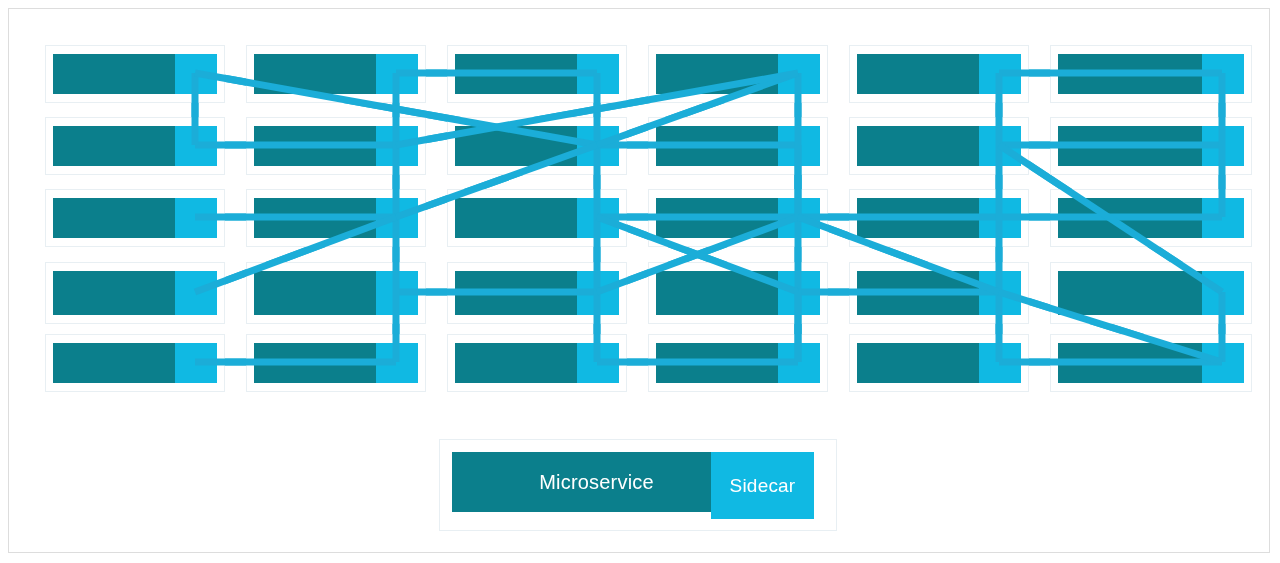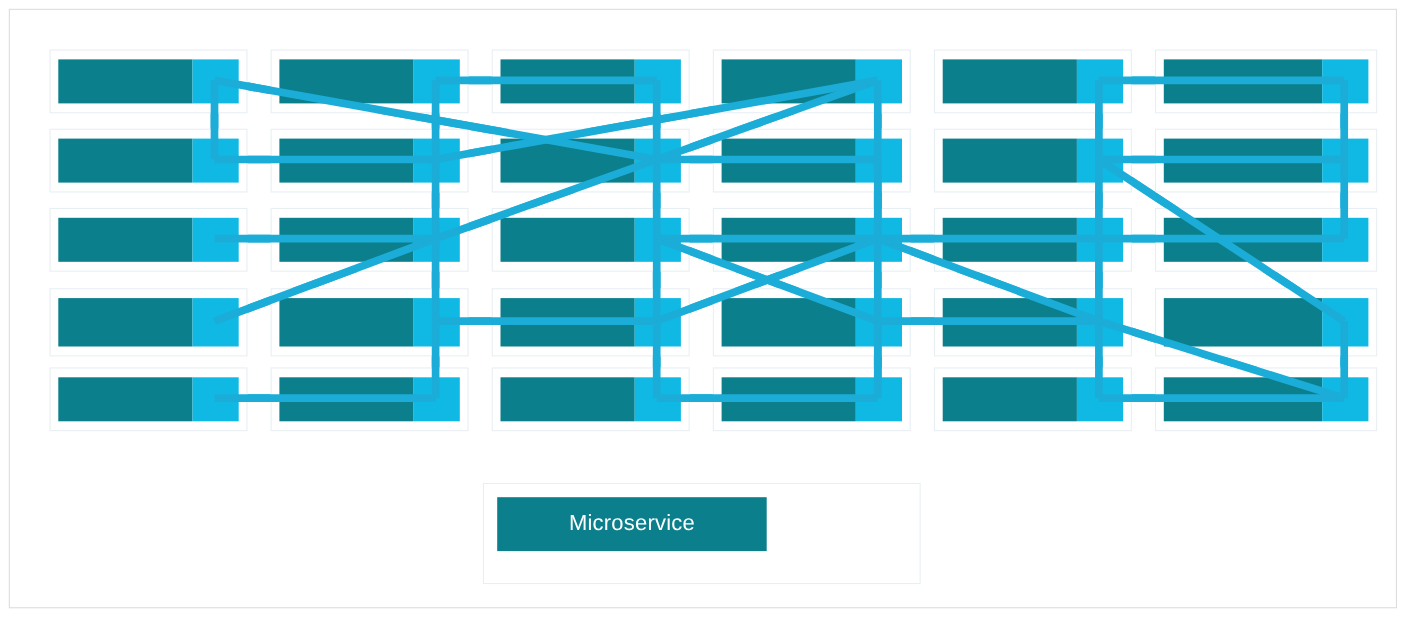--- a/index.html
+++ b/index.html
@@ -46,26 +46,27 @@
   #legend{
     position:absolute;
     left:430px;top:430px;
     width:398px;height:92px;
     border:1px solid #e8eff3;
     box-sizing:border-box;
     background:#ffffff;
   }
   #legend .lg-svc{
     position:absolute;left:12px;top:12px;
-    width:245px;height:49px;
+    width:245px;height:60px;
     background:#0b7f8c;
     color:#ffffff;
     display:flex;align-items:center;justify-content:center;
     font-size:20px;
     letter-spacing:.2px;
+    padding-left:22px;
   }
   #legend .lg-car{
     position:absolute;left:271px;top:12px;
     width:103px;height:67px;
     background:#10b9e3;
     color:#ffffff;
     display:flex;align-items:center;justify-content:center;
     font-size:19px;
     letter-spacing:.2px;
   }
@@ -292,16 +293,17 @@
           <line x1="789" y1="208" x2="789" y2="136" stroke="#1badd8" stroke-width="7"></line>
           <line x1="789" y1="208" x2="990" y2="283" stroke="#1badd8" stroke-width="7"></line>
           <line x1="789" y1="283" x2="588" y2="208" stroke="#1badd8" stroke-width="7"></line>
           <line x1="789" y1="283" x2="789" y2="353" stroke="#1badd8" stroke-width="7"></line>
           <line x1="990" y1="283" x2="1213" y2="353" stroke="#1badd8" stroke-width="7"></line>
         </svg>
       </div>
 
     <div id="legend">
       <div class="lg-svc">Microservice</div>
+      <div class="lg-car">Sidecar</div>
     </div>
 
   </div>
 </div>
 
 </body></html>

